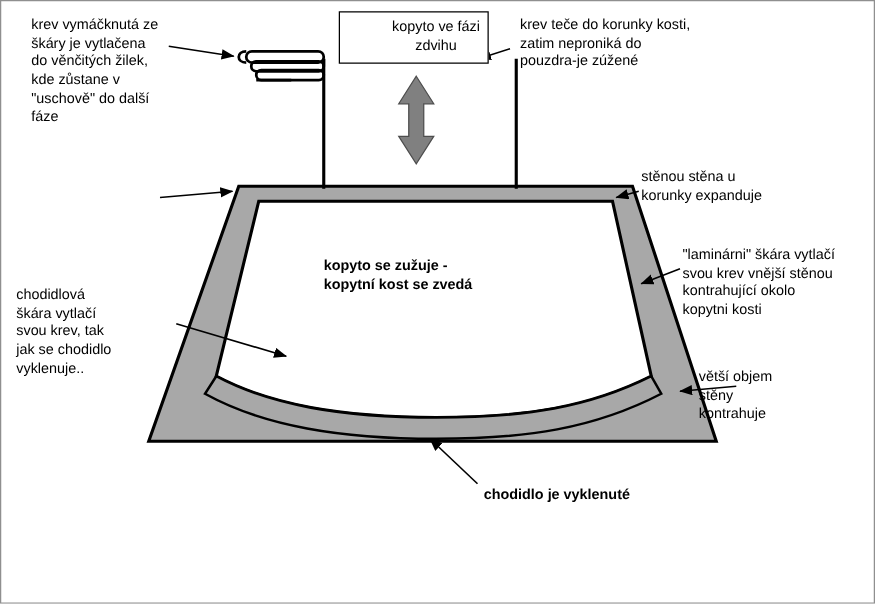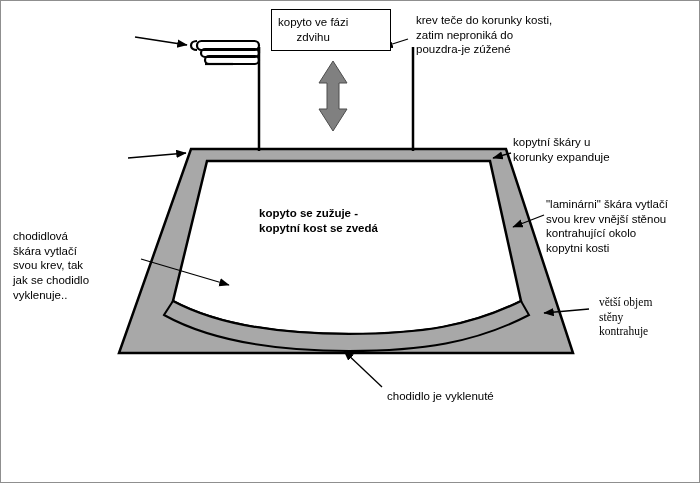--- a/index.html
+++ b/index.html
@@ -94,47 +94,53 @@
       <path d="M 407 38 L 382 46"></path>
       <path d="M 127 157 L 185 152"></path>
       <path d="M 510 152 L 492 157"></path>
       <path d="M 543 214 L 512 226"></path>
       <path d="M 140 258 L 228 284"></path>
       <path d="M 588 308 L 543 312"></path>
       <path d="M 381 386 L 343 350"></path>
     </g>
   </svg>
 
-  <div class="boxed" style="left:270px; top:8px; width:120px; height:42px; display:flex; align-items:center; justify-content:flex-start;">
+  <div class="boxed" style="left:270px; top:8px; width:120px; height:42px; display:flex; align-items:center; justify-content:flex-end;">
     <span>kopyto ve fázi
 zdvihu</span>
   </div>
 
+  <div class="note" style="left:24px; top:12px; width:115px;">krev vymáčknutá ze
+škáry je vytlačena
+do věnčitých žilek,
+kde zůstane v
+"uschově" do další
+fáze</div>
 
   <div class="note" style="left:415px; top:12px; width:200px;">krev teče do korunky kosti,
 zatim neproniká do
 pouzdra-je zúžené</div>
 
 
-  <div class="note" style="left:512px; top:134px; width:160px;">kopytní škáry u
+  <div class="note" style="left:512px; top:134px; width:160px;">stěnou stěna u
 korunky expanduje</div>
 
   <div class="note" style="left:258px; top:205px; width:180px;font-weight:bold;">kopyto se zužuje -
 kopytní kost se zvedá</div>
 
   <div class="note" style="left:545px; top:196px; width:150px;">"laminárni" škára vytlačí
 svou krev vnější stěnou
 kontrahující okolo
 kopytni kosti</div>
 
   <div class="note" style="left:12px; top:228px; width:110px;">chodidlová
 škára vytlačí
 svou krev, tak
 jak se chodidlo
 vyklenuje..</div>
 
-  <div class="note" style="left:598px; top:294px; width:100px;font-family:Liberation Serif, serif;">větší objem
+  <div class="note" style="left:558px; top:294px; width:100px;">větší objem
 stěny
 kontrahuje</div>
 
-  <div class="note" style="left:386px; top:388px; width:180px; font-weight:normal;">chodidlo je vyklenuté</div>
+  <div class="note" style="left:386px; top:388px; width:180px; font-weight:bold;">chodidlo je vyklenuté</div>
 
 </div>
 
 </body></html>

